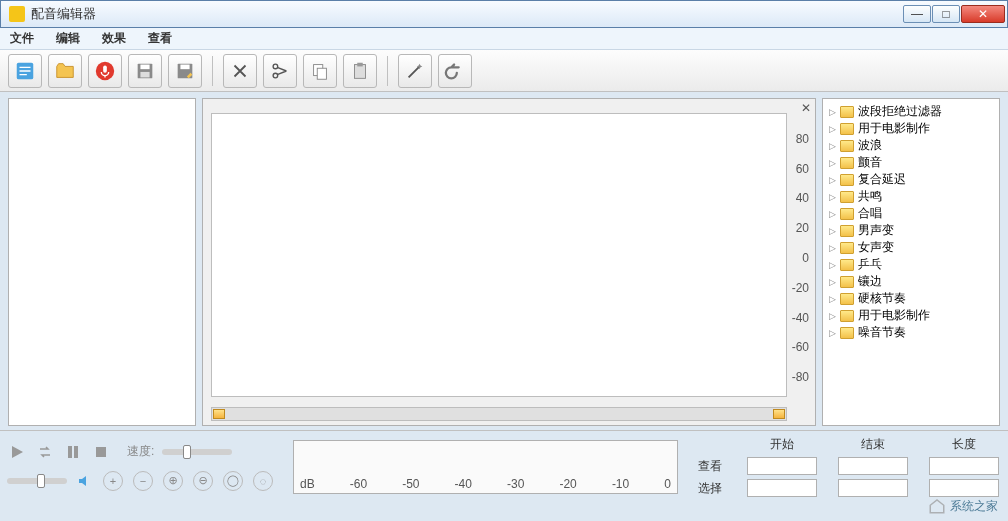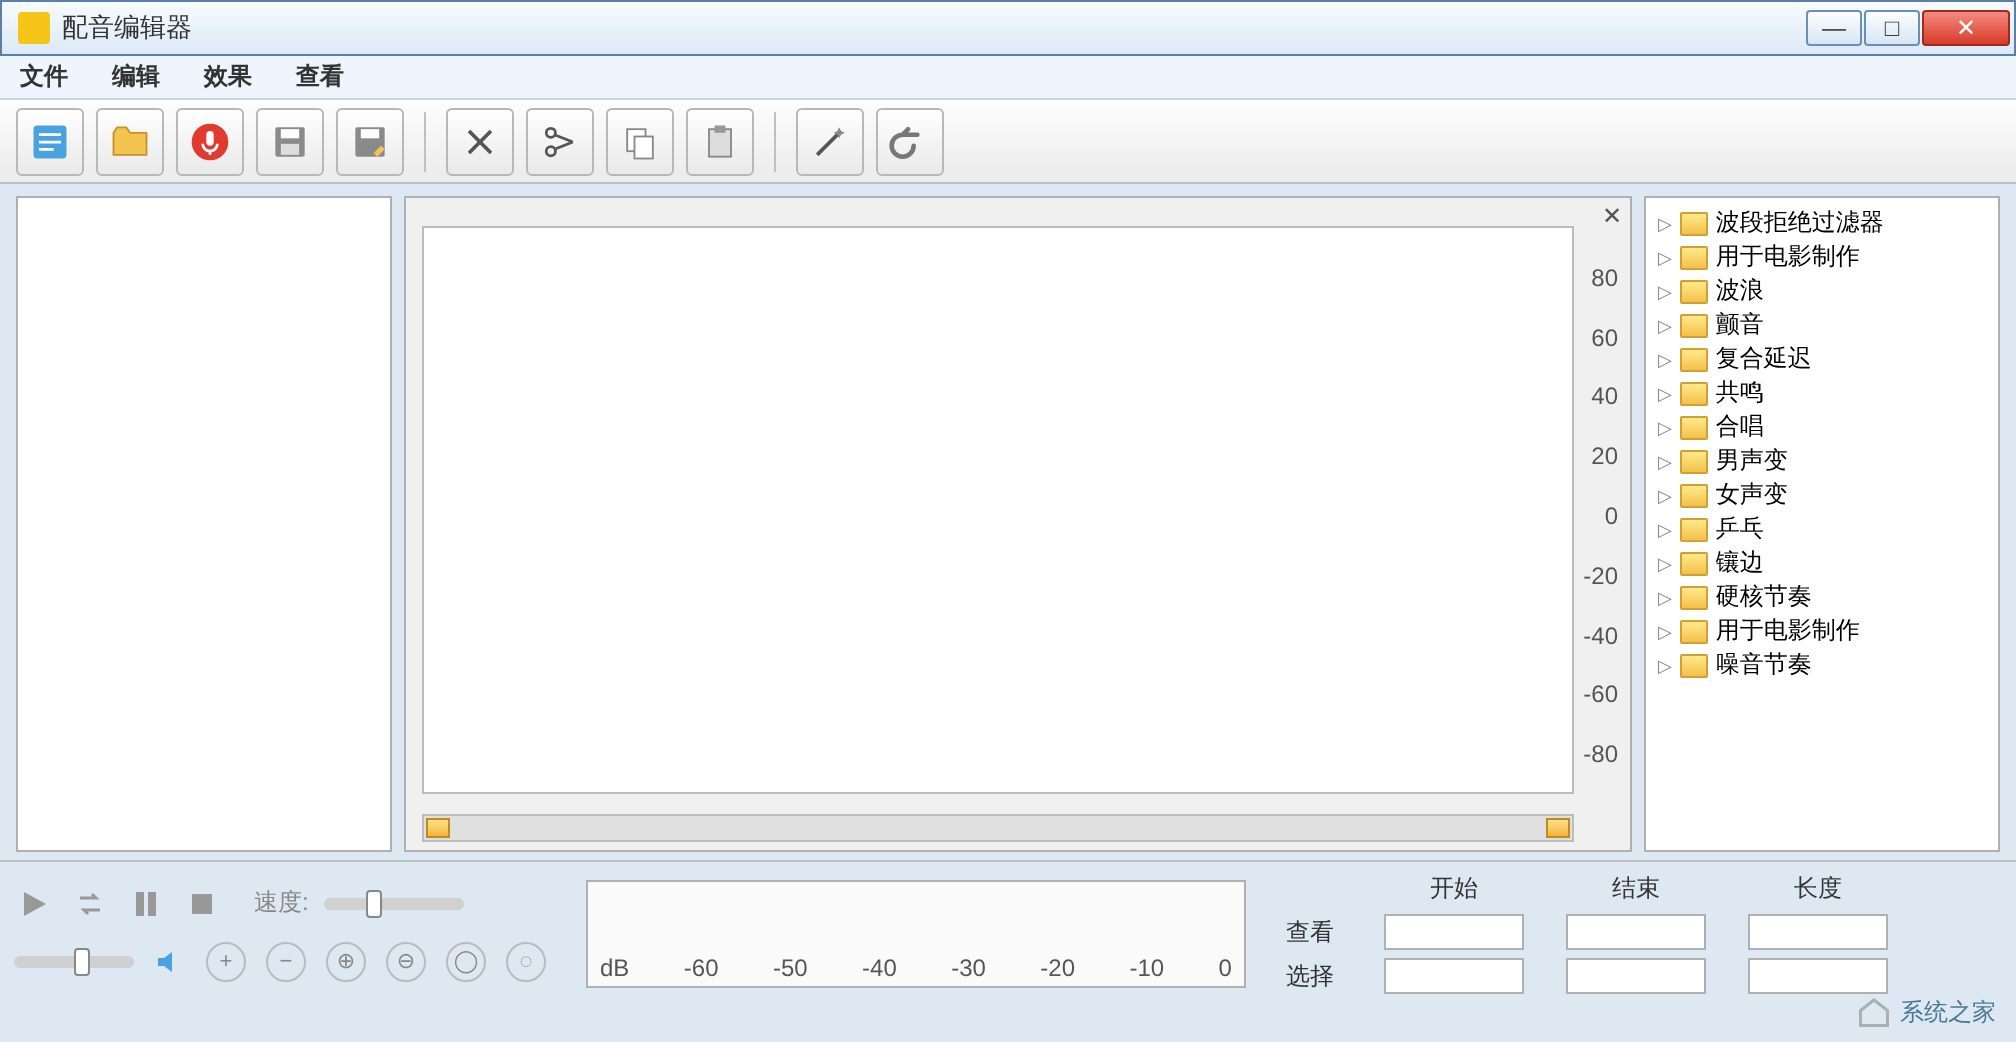--- a/index.html
+++ b/index.html
@@ -38,21 +38,21 @@
 
 .bottombar { height: 72px; border-top: 1px solid #c0c0c0; display: flex; padding: 6px 7px; gap: 20px; align-items: center; }
 .playctrls { display: flex; flex-direction: column; gap: 10px; }
 .playrow { display: flex; align-items: center; gap: 8px; }
 .pbtn { width: 20px; height: 18px; display: flex; align-items: center; justify-content: center; color: #888; }
 .pbtn svg { width: 16px; height: 16px; fill: #999; }
 .slider { width: 70px; height: 6px; background: #d0d0d0; border-radius: 3px; position: relative; }
 .slider .knob { position: absolute; left: 30%; top: -4px; width: 8px; height: 14px; background: #fff; border: 1px solid #888; border-radius: 2px; }
 .zoombtns { display:flex; gap:10px; }
 .zoombtn { width:20px; height:20px; border:1px solid #bbb; border-radius:10px; display:flex; align-items:center; justify-content:center; color:#888; font-size:11px; }
-.meter { width: 330px; height: 54px; border: 1px solid #b0b0b0; background: #fafafa; position: relative; }
+.meter { width: 385px; height: 54px; border: 1px solid #b0b0b0; background: #fafafa; position: relative; }
 .meter .ticks { position: absolute; bottom: 2px; left: 0; right: 0; display: flex; justify-content: space-between; padding: 0 6px; font-size: 10px; color: #555; }
 .timegrid { display: grid; grid-template-columns: auto repeat(3,70px); grid-template-rows: auto auto auto; gap: 4px 21px; align-items: center; }
 .timegrid .hdr { text-align: center; font-size: 12px; color: #333; }
 .timegrid .lbl { text-align: right; font-size: 12px; color: #333; padding-right: 4px; }
 .timegrid .cell { width: 70px; height: 18px; border: 1px solid #b0b0b0; background: #fff; }
 
 .watermark { position: absolute; right: 10px; bottom: 6px; color: #0c4a6e; font-size: 14px; opacity: .7; display:flex; align-items:center; gap:4px;}
 </style>
 </head>
 <body>

